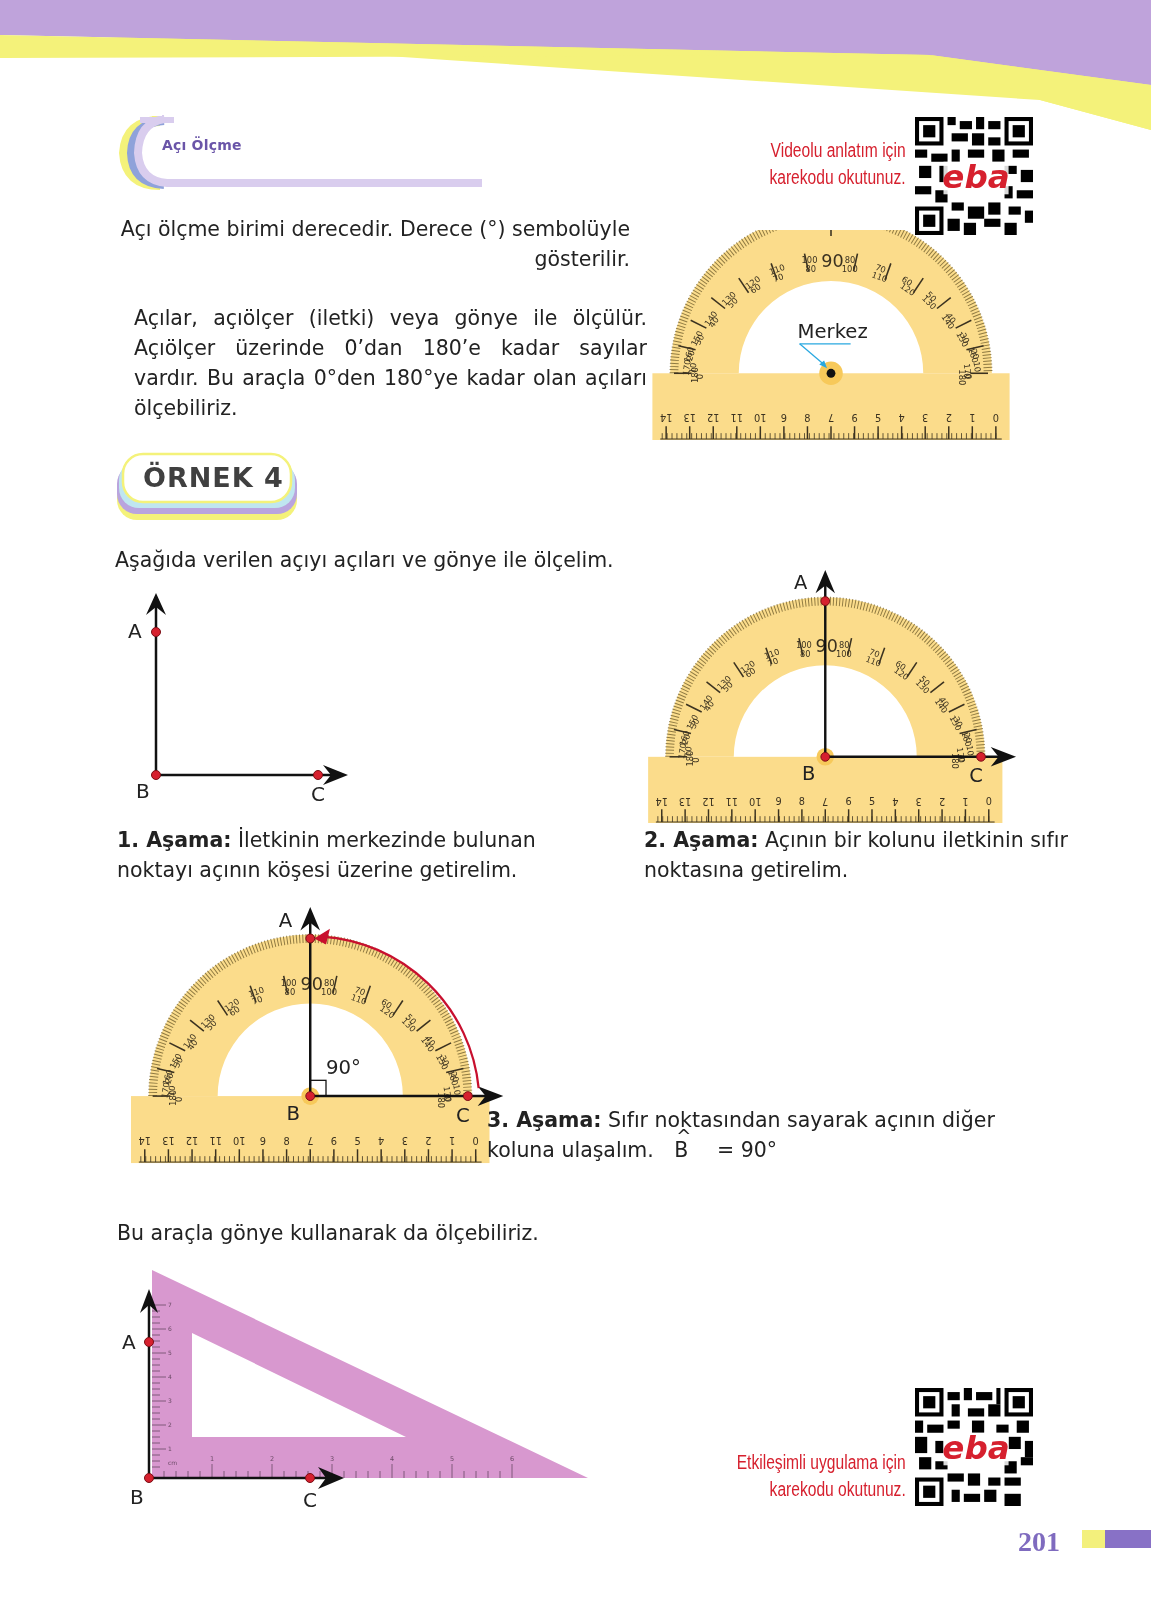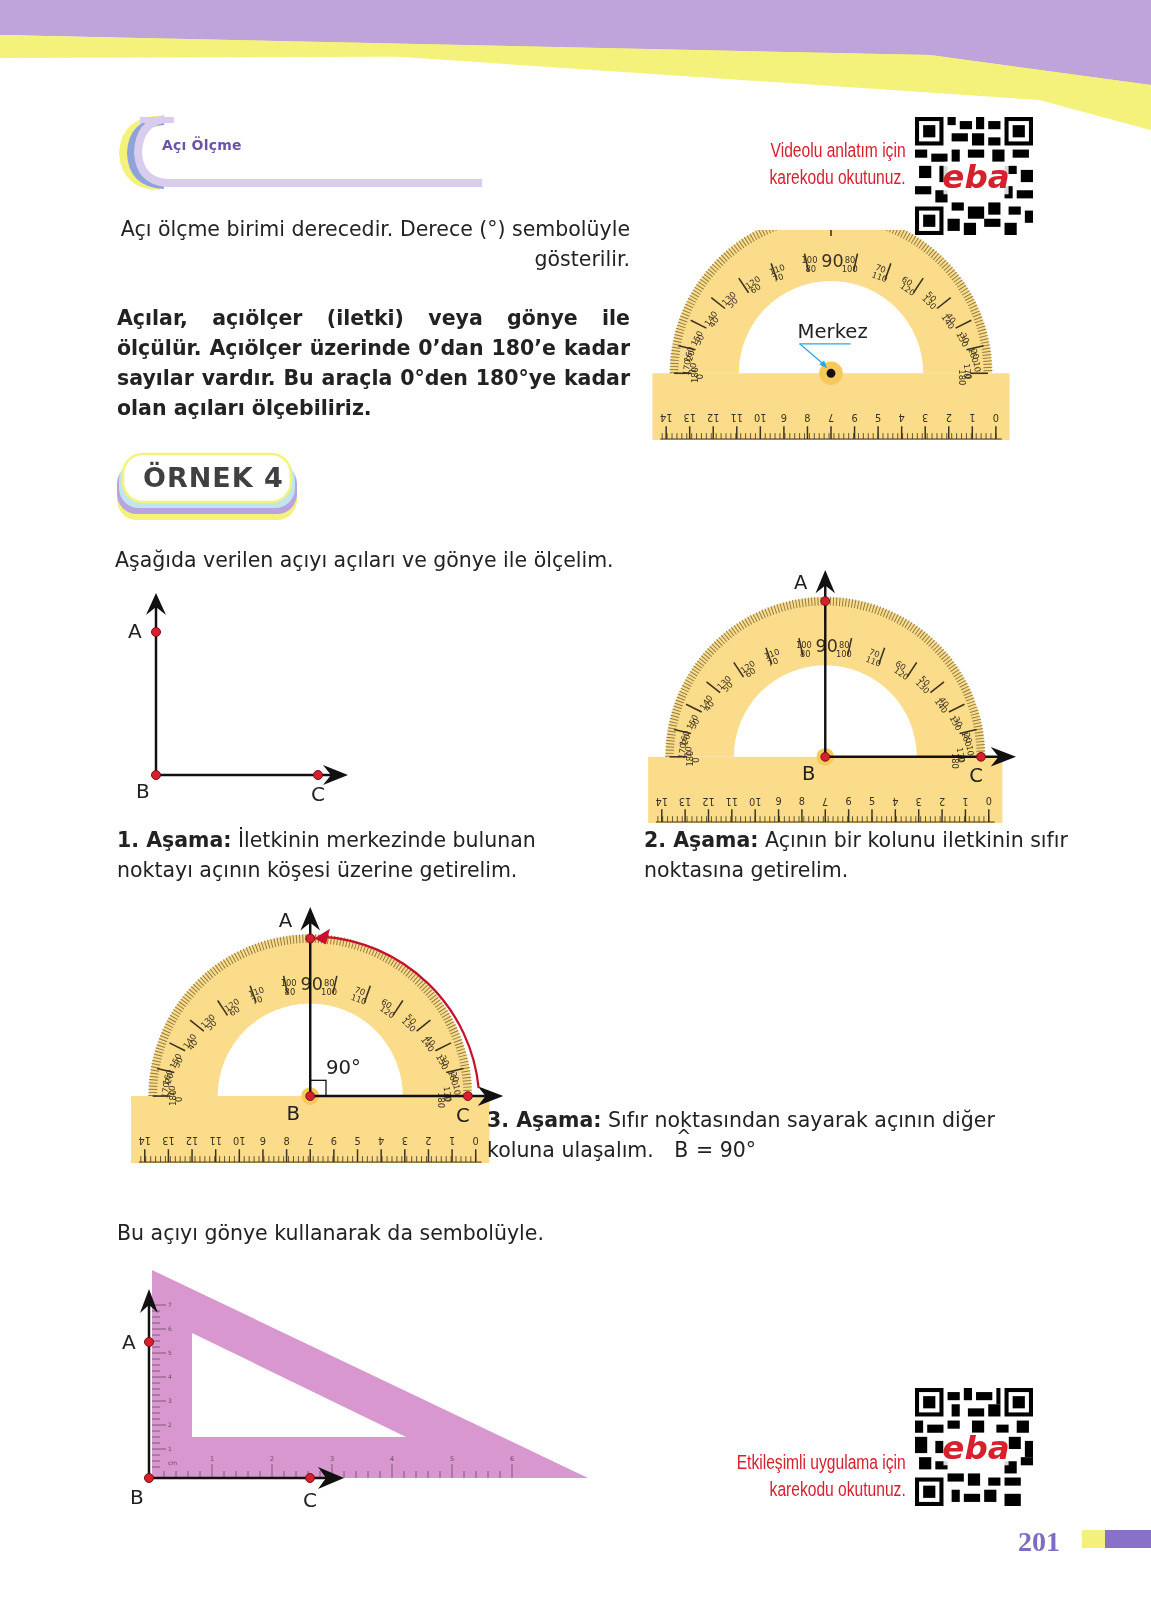--- a/index.html
+++ b/index.html
@@ -4,21 +4,21 @@
 <style>
   html, body { margin:0; padding:0; }
   body { width:1151px; height:1624px; position:relative; background:#ffffff; overflow:hidden;
          font-family:"DejaVu Sans", "Liberation Sans", sans-serif; color:#222; }
   .abs { position:absolute; }
   .banner { left:0; top:0; width:1151px; height:130px; }
   .title-box { left:112px; top:115px; width:370px; height:76px; }
   .title-text { left:162px; top:137px; font-size:14px; font-weight:bold; color:#6a55a8; letter-spacing:0.2px; }
   .body-text { font-size:20.5px; line-height:30px; color:#222; }
   .para1 { left:117px; top:214px; width:513px;text-align:right; }
-  .para2 { left:117px; top:303px; width:513px; text-align:justify;font-weight:bold; }
+  .para2 { left:134px; top:303px; width:513px; text-align:justify; }
   .qr-note { font-family:"Liberation Sans", sans-serif; font-stretch:condensed; color:#d6202e; font-size:20px; line-height:27px; text-align:right; transform:scaleX(0.78); transform-origin:right center; }
   .qr1-note { right:245px; top:137px; }
   .qr2-note { right:245px; top:1449px; }
   .qr { width:118px; height:118px; background:#fff; }
   .qr1 { left:915px; top:117px; }
   .qr2 { left:915px; top:1388px; }
   .ornek { left:115px; top:452px; width:184px; height:70px; }
   .ornek-text { left:143px; top:462px; font-size:27px; font-weight:bold; color:#404040; letter-spacing:1px; font-family:"DejaVu Sans", sans-serif; }
   .intro { left:115px; top:545px; }
   .step { font-size:20.5px; line-height:30px; }
@@ -268,24 +268,24 @@
   <text x="158" y="160" font-size="20" fill="#222">B</text>
   <text x="330" y="162" font-size="20" fill="#222">C</text>
 </svg>
 
 <div class="abs step step3">
   <b>3. Aşama:</b><span> Sıfır noktasından sayarak açının diğer koluna ulaşalım.</span>
   <span style="position:relative; margin-left:14px; display:inline-block;">
     <span style="position:absolute; left:2px; top:-14px; font-size:18px;">^</span>
     <span>B</span>
   </span>
-  <span style="margin-left:1px;">= 90°</span>
+  <span style="margin-left:22px;">= 90°</span>
 </div>
 
-<div class="abs body-text gonye-intro">Bu açıyı gönye kullanarak da sembolüyle.</div>
+<div class="abs body-text gonye-intro">Bu araçla gönye kullanarak da ölçebiliriz.</div>
 
 <svg class="abs" style="left:118px; top:1265px;" width="480" height="250" viewBox="0 0 480 250">
   <path d="M34,5 L470,213 L34,213 Z M74,68 L74,172 L288,172 Z" fill="#d898cf" fill-rule="evenodd"></path>
 
   <g stroke="#6b4a66" stroke-width="0.8">
     <path d="M34,40 H48 M34,64 H48 M34,88 H48 M34,112 H48 M34,136 H48 M34,160 H48 M34,184 H48"></path>
     <path d="M34,46 H42 M34,52 H42 M34,58 H42 M34,70 H42 M34,76 H42 M34,82 H42 M34,94 H42 M34,100 H42 M34,106 H42 M34,118 H42 M34,124 H42 M34,130 H42 M34,142 H42 M34,148 H42 M34,154 H42 M34,166 H42 M34,172 H42 M34,178 H42 M34,190 H42 M34,196 H42 M34,202 H42"></path>
   </g>
   <g font-size="6" fill="#6b4a66">
     <text x="50" y="186">1</text>

